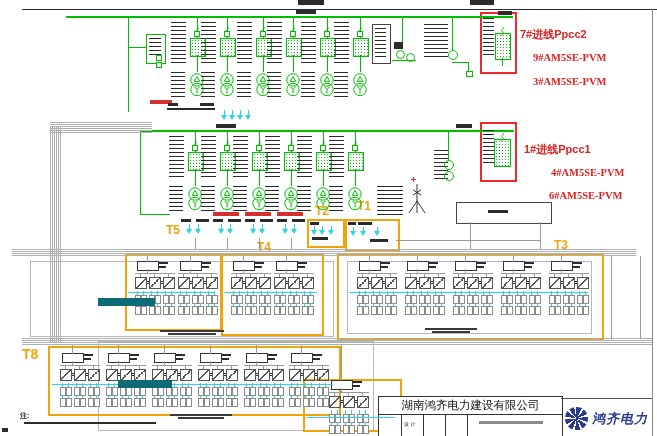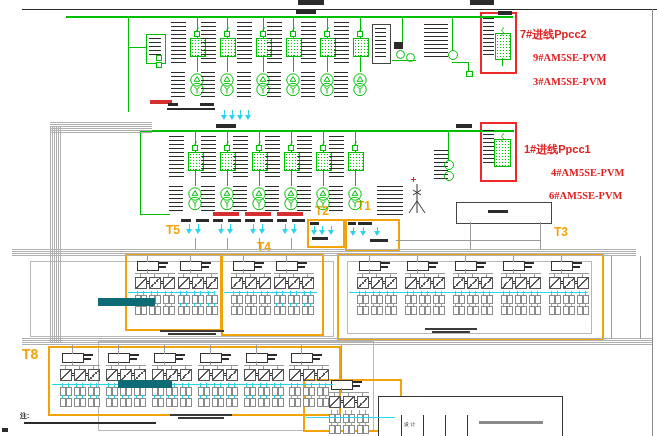--- a/index.html
+++ b/index.html
@@ -66,37 +66,42 @@
   <span class="abs tlabel" style="left:315px;top:205px;">T2</span>
   <div class="abs obox" style="left:307px;top:219px;width:34px;height:25px;"></div>
   <span class="abs tlabel" style="left:357px;top:200px;">T1</span>
   <div class="abs obox" style="left:345px;top:219px;width:51px;height:29px;"></div>
 
   <div class="abs graybox" style="left:30px;top:261px;width:302px;height:74px;"></div>
   <span class="abs tlabel" style="left:166px;top:224px;">T5</span>
   <div class="abs obox" id="boxT5" style="left:125px;top:254px;width:93px;height:73px;"></div>
   <span class="abs tlabel" style="left:257px;top:241px;">T4</span>
   <div class="abs obox" id="boxT4" style="left:221px;top:254px;width:99px;height:78px;"></div>
-  <span class="abs tlabel" style="left:554px;top:226px;">T3</span>
+  <span class="abs tlabel" style="left:554px;top:239px;">T3</span>
   <div class="abs obox" id="boxT3" style="left:337px;top:254px;width:263px;height:83px;"></div>
   <div class="abs graybox" style="left:347px;top:261px;width:243px;height:71px;"></div>
 
   <div class="abs graybox" style="left:98px;top:341px;width:274px;height:88px;"></div>
   <span class="abs tlabel" style="left:22px;top:348px;font-size:14px;">T8</span>
   <div class="abs obox" id="boxT8" style="left:48px;top:346px;width:289px;height:66px;"></div>
   <div class="abs obox" id="boxTX" style="left:303px;top:379px;width:95px;height:49px;"></div>
 
   <div class="abs" id="titleblock" style="left:378px;top:396px;width:183px;height:40px;">
+    <div id="company">湖南鸿齐电力建设有限公司</div>
     <div class="abs tcell" style="left:0;top:18px;width:22px;height:22px;"></div>
     <div class="abs tcell" style="left:22px;top:18px;width:22px;height:22px;">
       <span class="abs" id="designlab" style="left:3px;top:6px;">设 计</span>
     </div>
     <div class="abs tcell" style="left:44px;top:18px;width:22px;height:22px;"></div>
     <div class="abs tcell" style="left:66px;top:18px;width:22px;height:22px;"></div>
     <div class="abs gbar" style="left:100px;top:24px;width:64px;height:3px;"></div>
+  </div>
+  <div class="abs" style="left:561px;top:398px;width:92px;height:38px;border-top:1px solid #555;">
+    <div class="abs" id="logoswirl" style="left:4px;top:8px;width:23px;height:23px;"></div>
+    <span class="abs" id="logotext" style="left:31px;top:11px;">鸿齐电力</span>
   </div>
 
   <span class="abs" id="notelab" style="left:20px;top:411px;">注:</span>
   <div class="abs bar" style="left:24px;top:422px;width:132px;height:2px;"></div>
   <div class="abs bar" style="left:2px;top:428px;width:6px;height:4px;"></div>
 <div class="abs bar" style="left: 22px; top: 9px; width: 635px; height: 1px;"></div>
     <div class="abs gbar" style="left: 652px; top: 9px; width: 1px; height: 427px;"></div>
     <div class="abs bar" style="left: 298px; top: 0px; width: 26px; height: 5px;"></div>
     <div class="abs bar" style="left: 470px; top: 0px; width: 24px; height: 5px;"></div>
     <div class="abs gline" style="left: 66px; top: 16px; width: 447px; height: 2px;"></div>

